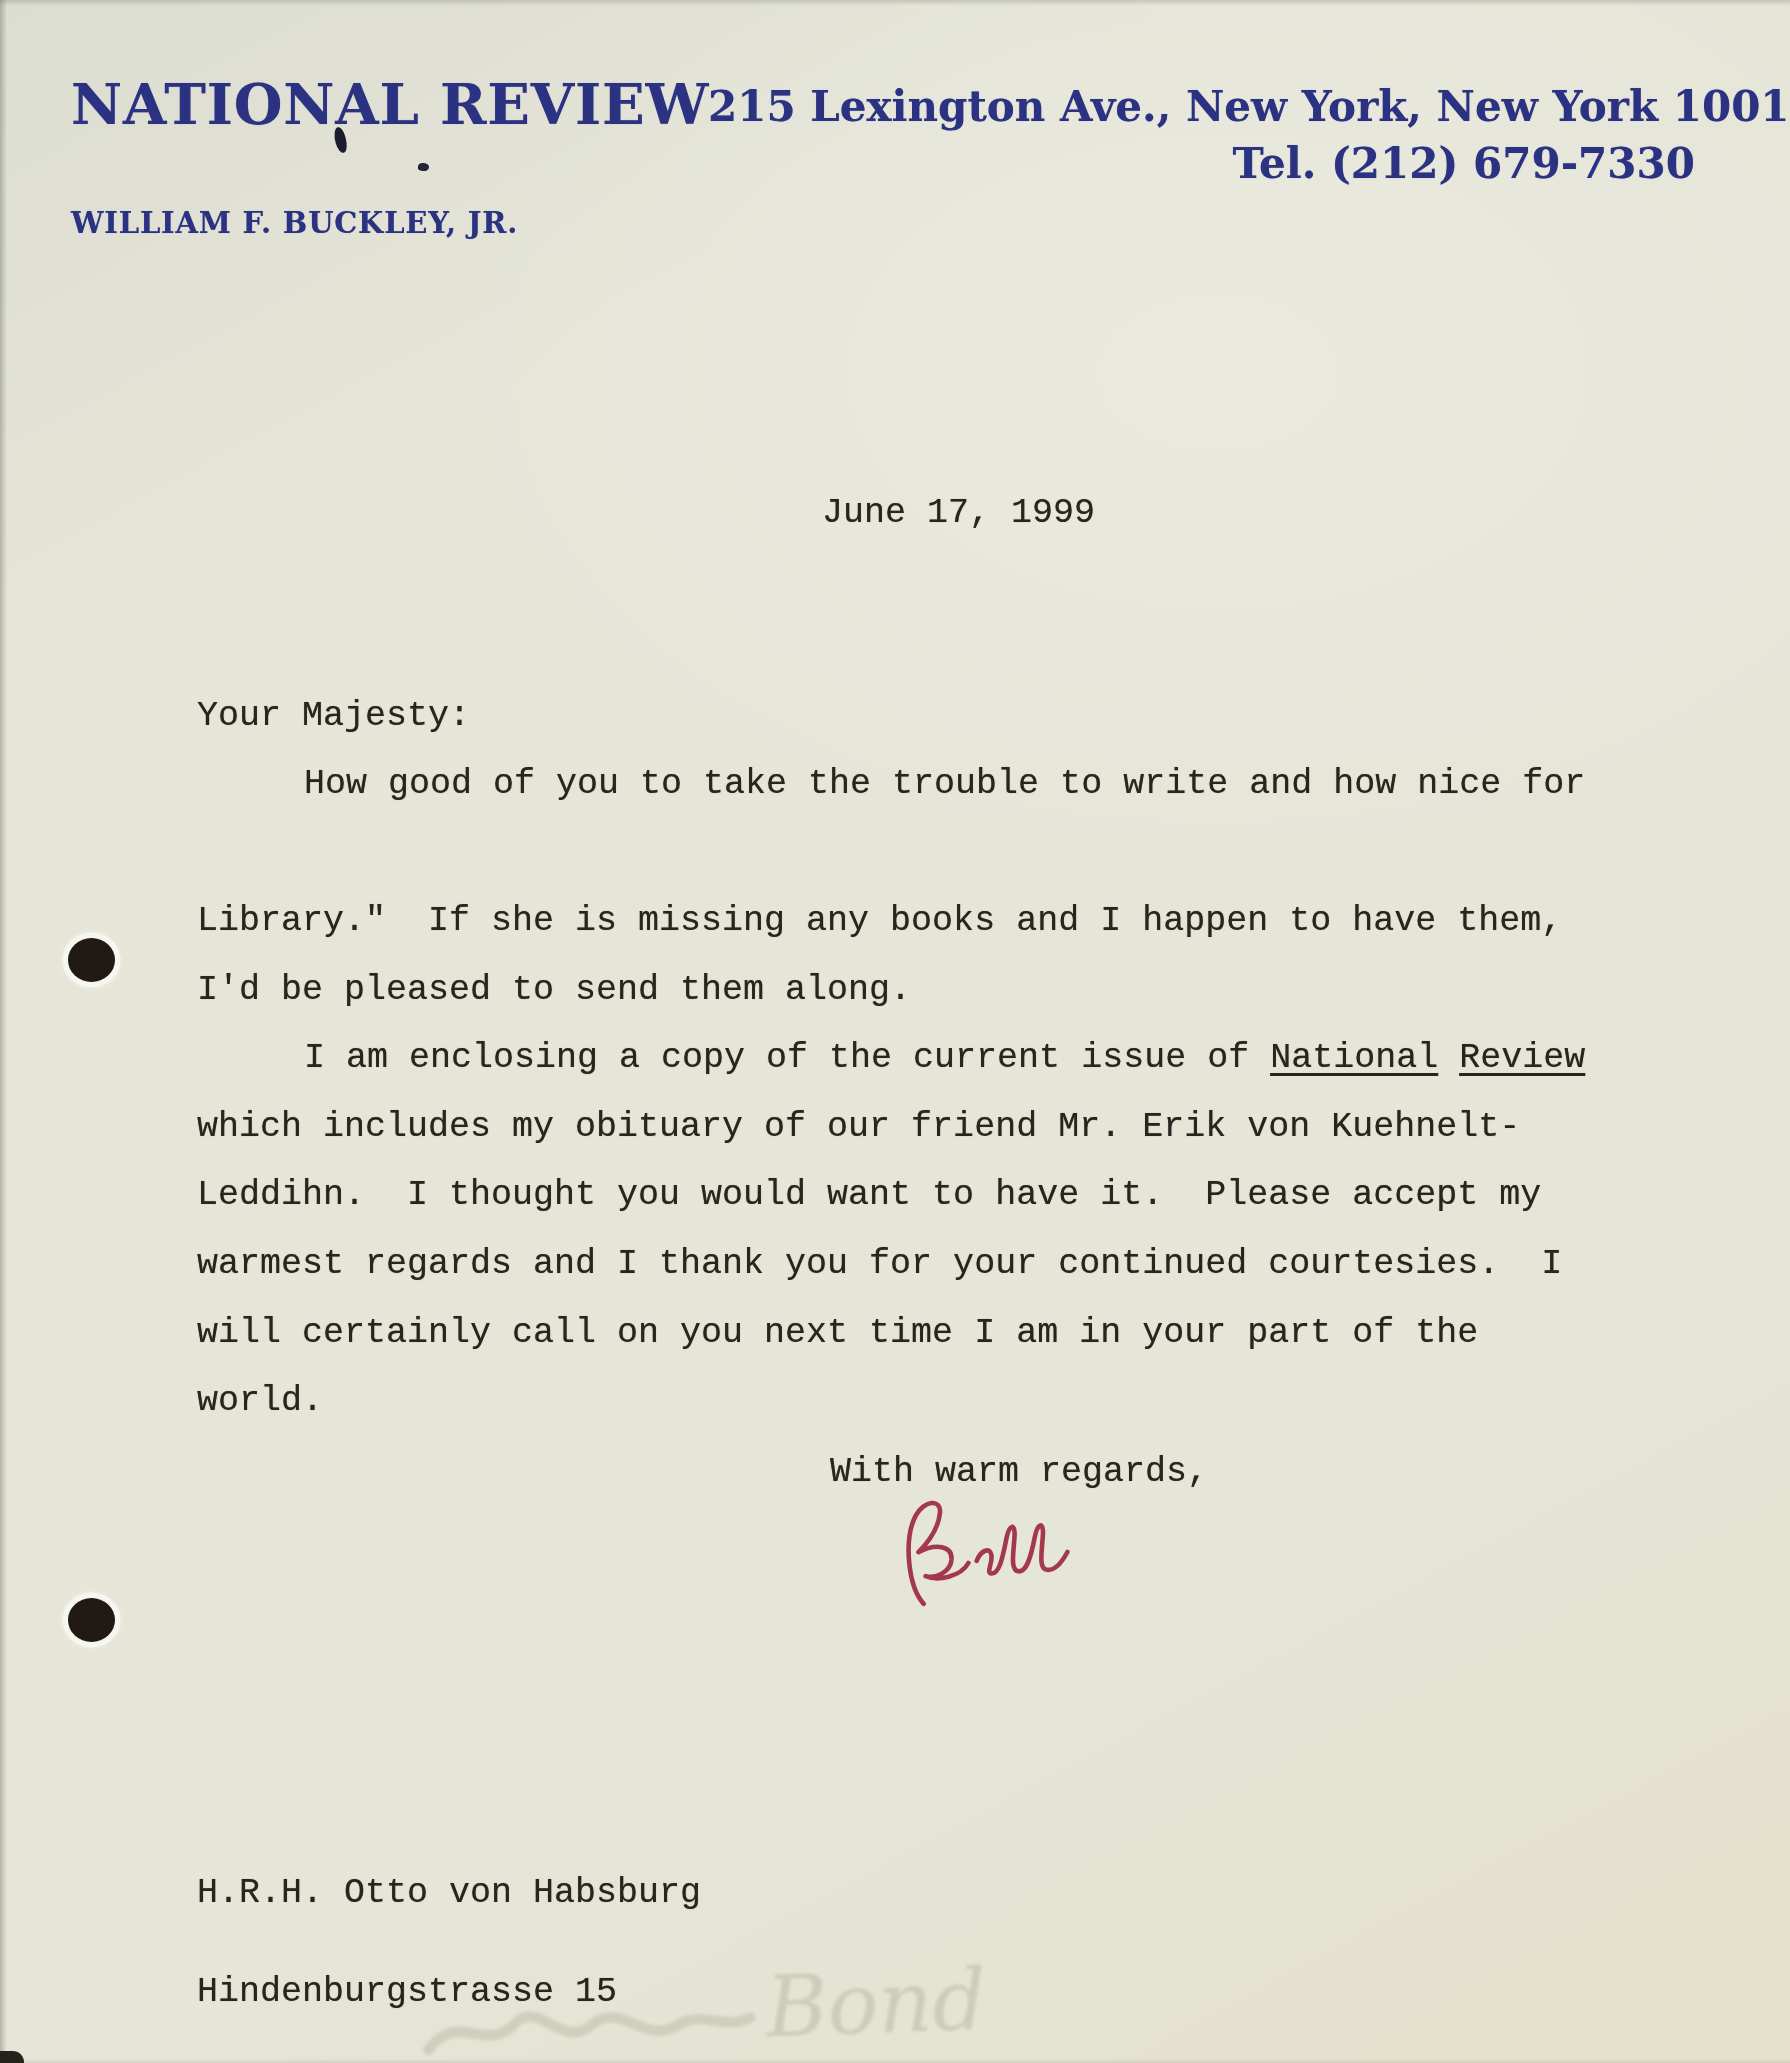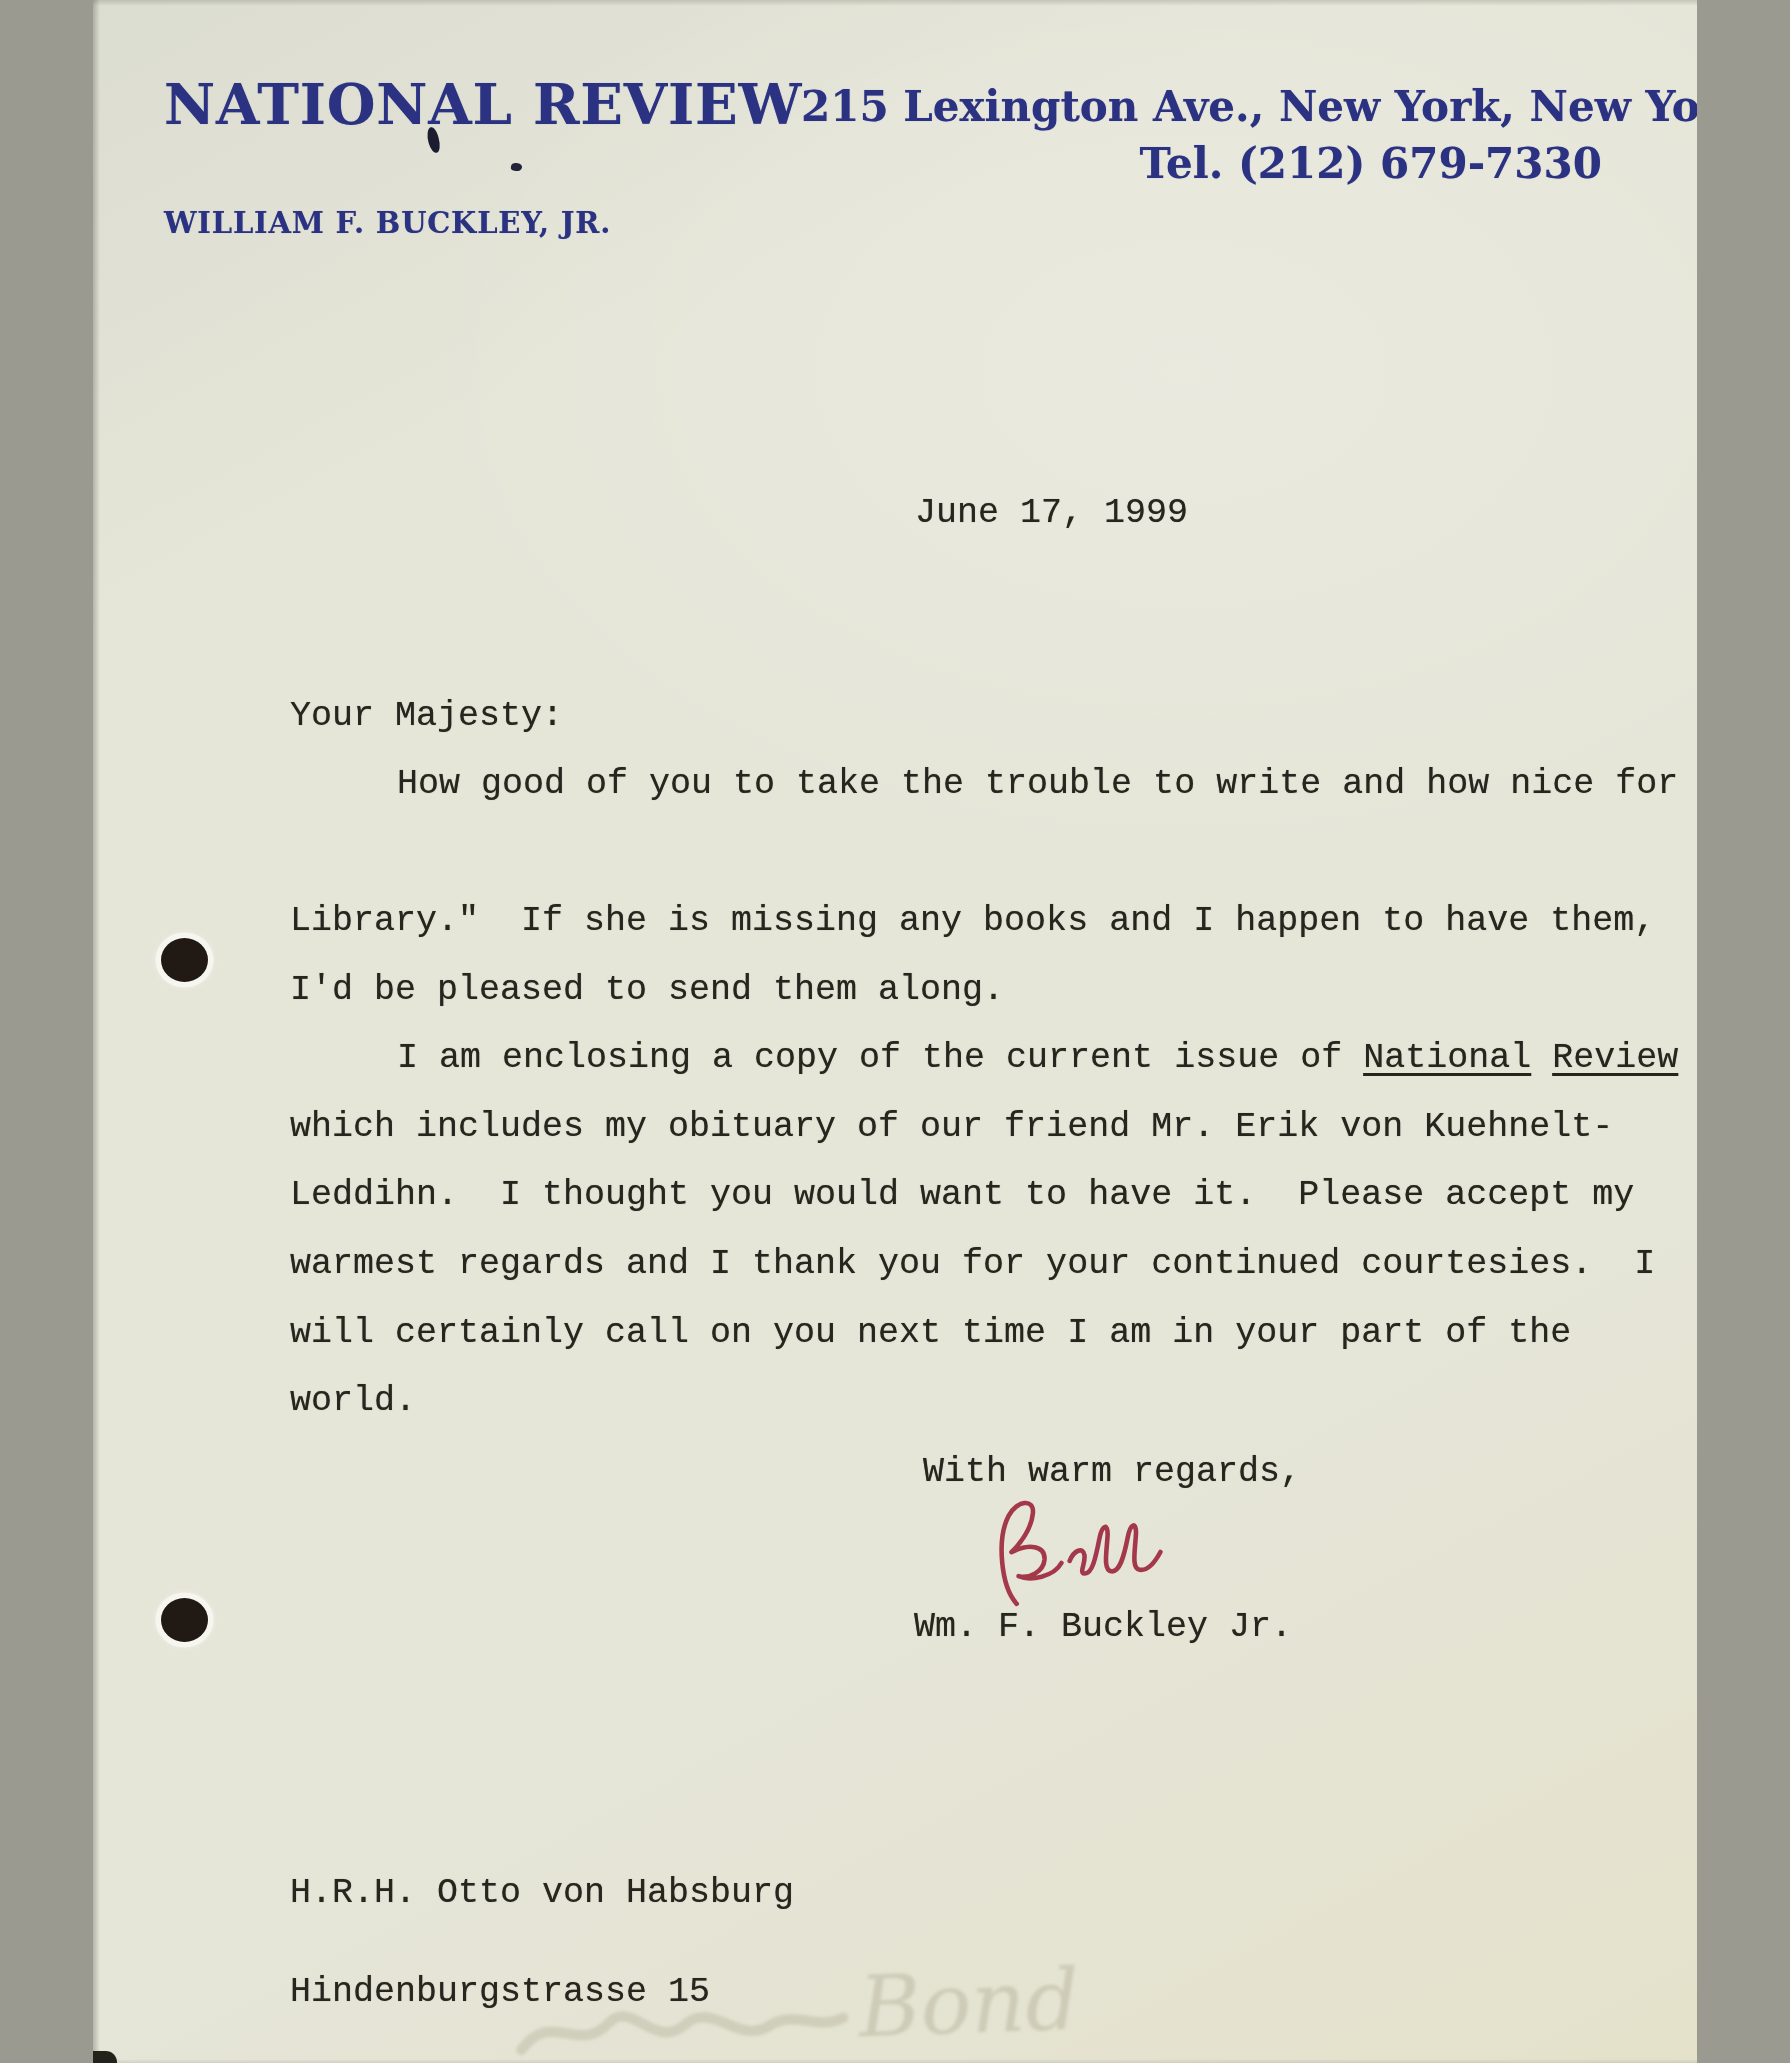--- a/index.html
+++ b/index.html
@@ -1,18 +1,18 @@
 <!DOCTYPE html>
 <html style="--brand: #2b3282; --ink: #26261f;font-size:13px"><head>
 <meta charset="utf-8">
 <style>
   html,body{margin:0;padding:0;background:#9a9a90;}
   .page{
     position:relative;
-    width:1604px;height:2064px;
+    width:1790px;height:2064px;
     margin:0 auto;
     overflow:hidden;
     background:
       radial-gradient(ellipse 1129px 725px at 68% 18%, rgba(255,255,255,0.18), rgba(255,255,255,0) 70%),
       linear-gradient(152deg, rgba(198,204,190,0.30) 0%, rgba(198,204,190,0) 22%, rgba(230,222,190,0) 70%, rgba(228,218,178,0.35) 100%),
       #e5e5d8;
     font-family:"Liberation Mono", "DejaVu Sans Mono", monospace;
     color:var(--ink,#26261f);
   }
   
@@ -127,21 +127,20 @@
 
   <div class="tline" style="left:830px;top:1451px">With warm regards,</div>
 
   <svg class="sig" viewBox="0 0 260 140" aria-hidden="true">
     <g fill="none" stroke="#9e2a3e" stroke-width="5.5" stroke-linecap="round" stroke-linejoin="round" opacity="0.92">
       <path d="M 40 134 C 22 112, 20 55, 36 28 C 46 11, 68 8, 65 27 C 62 45, 48 62, 37 72 C 58 62, 78 66, 76 83 C 74 97, 57 105, 44 101 C 58 108, 86 104, 96 88"></path>
       <path d="M 106 86 C 112 73, 123 70, 124 80 C 125 90, 116 101, 123 102 C 132 103, 137 85, 143 61 C 147 45, 154 43, 153 57 C 151 77, 145 99, 155 101 C 165 103, 171 85, 177 61 C 181 45, 188 43, 187 57 C 185 77, 179 99, 189 101 C 199 103, 209 91, 215 81"></path>
     </g>
   </svg>
 
-  <div class="tline" style="left:821px;top:1606px">Wm. F. Buckley Jr.</div>
 
   <div class="addr">
     <div>H.R.H. Otto von Habsburg</div>
     <div>Hindenburgstrasse 15</div>
     
     
     
     
   </div>
 

